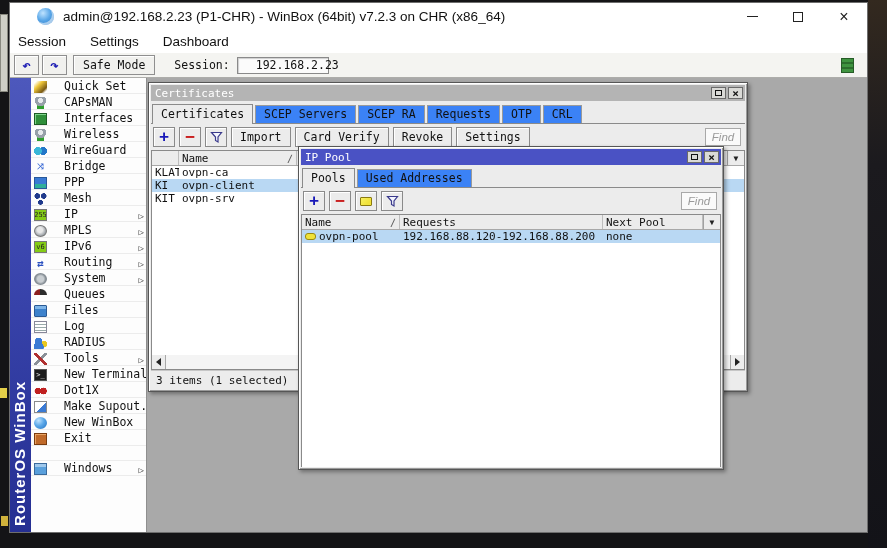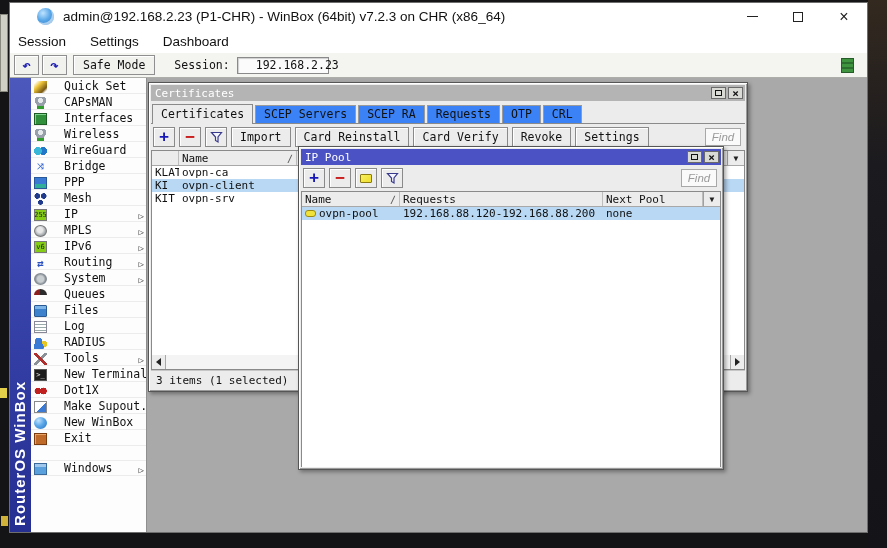--- a/index.html
+++ b/index.html
@@ -321,21 +321,20 @@
         </span>
       <span class="ibtn">
           <span class="minusg">−</span>
         </span>
       <span class="ibtn">
         <svg width="13" height="13" viewBox="0 0 13 13">
             <path d="M1.5 1.5h10L8 6v5L5.5 9.5V6z" fill="#f4f6ff" stroke="#3a3a8c" stroke-width="1.2"></path>
           </svg>
       </span>
       <span class="txtbtn">Import</span>
-      <span class="txtbtn">Card Reinstall</span>
       <span class="txtbtn">Card Verify</span>
       <span class="txtbtn">Revoke</span>
       <span class="txtbtn">Settings</span>
       <span class="findbtn">Find</span>
     </div>
     <div class="tablebox">
       <div class="thead">
         <span class="th c-flags"></span>
         <span class="th c-name">
             <span>Name</span>
@@ -376,20 +375,24 @@
 
   <div class="subwin win-pool">
     <div class="subtitle active">
       <span class="t">IP Pool</span>
       <span class="sbtn">
           <span class="maxg"></span>
         </span>
       <span class="sbtn">
           <span class="closeg">×</span>
         </span>
+    </div>
+    <div class="tabstrip">
+      <span class="tab active">Pools</span>
+      <span class="tab">Used Addresses</span>
     </div>
     <div class="subtools">
       <span class="ibtn">
           <span class="plusg">+</span>
         </span>
       <span class="ibtn">
           <span class="minusg">−</span>
         </span>
       <span class="ibtn">
           <span class="copyg"></span>

